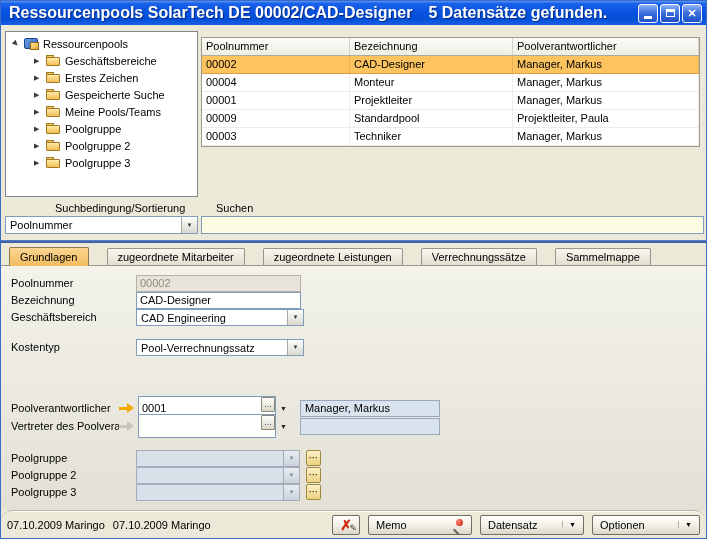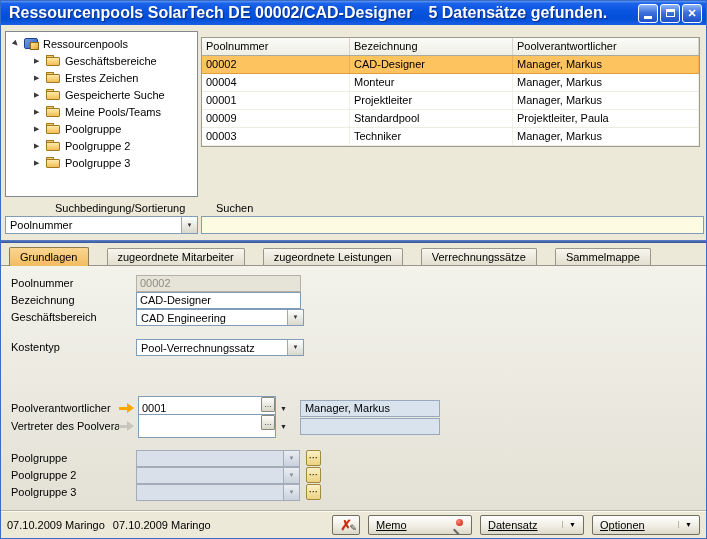--- a/index.html
+++ b/index.html
@@ -108,27 +108,27 @@
     background:linear-gradient(180deg,#FDFDFB,#D9D7C9); font-size:8px; line-height:1; padding:0; }
   .dd-tri { font-size:7px; color:#222; margin-left:4px; }
   .display-box { width:140px; height:17px; margin-left:13px; padding:1px 4px;
     background:#D9E3EE; border:1px solid #99A8BC; white-space:nowrap; overflow:hidden; }
   .dots-btn { width:15px; height:16px; margin-left:6px; padding:0;
     border:1px solid #A08A40; border-radius:2px; font-size:9px; line-height:1; font-weight:bold; color:#4A3E10;
     background:linear-gradient(180deg,#FBF0C6,#ECD382); }
   
   .statusbar { position:absolute; left:0; bottom:0; right:0; height:28px;
     background:#ECE9D8; border-top:1px solid #B6B3A4; box-shadow:inset 0 1px 0 #FBFAF4;
-    display:flex; align-items:center; padding:0 6px; gap:8px; }
+    display:flex; align-items:center; padding:0 6px; gap:8px;border-radius:12px; }
   .sb-date { white-space:nowrap; }
   .sb-spacer { flex:1; }
   .xp-btn { height:20px; border:1px solid #6F6E5F; border-radius:2px;
     background:linear-gradient(180deg,#FFFFFF 0%, #F0EEE4 55%, #DCD9C9 100%);
     font:inherit; display:flex; align-items:center; padding:0 7px; cursor:default; }
-  .btn-label { text-decoration:underline; white-space:nowrap; }
+  .btn-label { white-space:nowrap; }
   .btn-arrow { font-size:7px; margin-left:auto; padding-left:6px; border-left:1px solid #B9B6A6; }
   .w104 { width:104px; } .w108 { width:108px; }
   .icon-btn { width:28px; justify-content:center; position:relative; }
   .red-x { color:#D22810; font-weight:bold; font-size:14px; line-height:1; }
   .pen { position:absolute; right:2px; bottom:1px; font-size:9px; color:#333; }
   .pin-icon { position:relative; width:11px; height:13px; margin-left:auto; flex:none; }
   .pin-icon::before { content:""; position:absolute; right:1px; top:1px; width:7px; height:7px;
     border-radius:50%; background:radial-gradient(circle at 35% 35%, #FF8A78, #C81200); }
   .pin-icon::after { content:""; position:absolute; left:0; bottom:1px; width:7px; height:2px;
     background:#666; transform:rotate(45deg); transform-origin:left bottom; }

